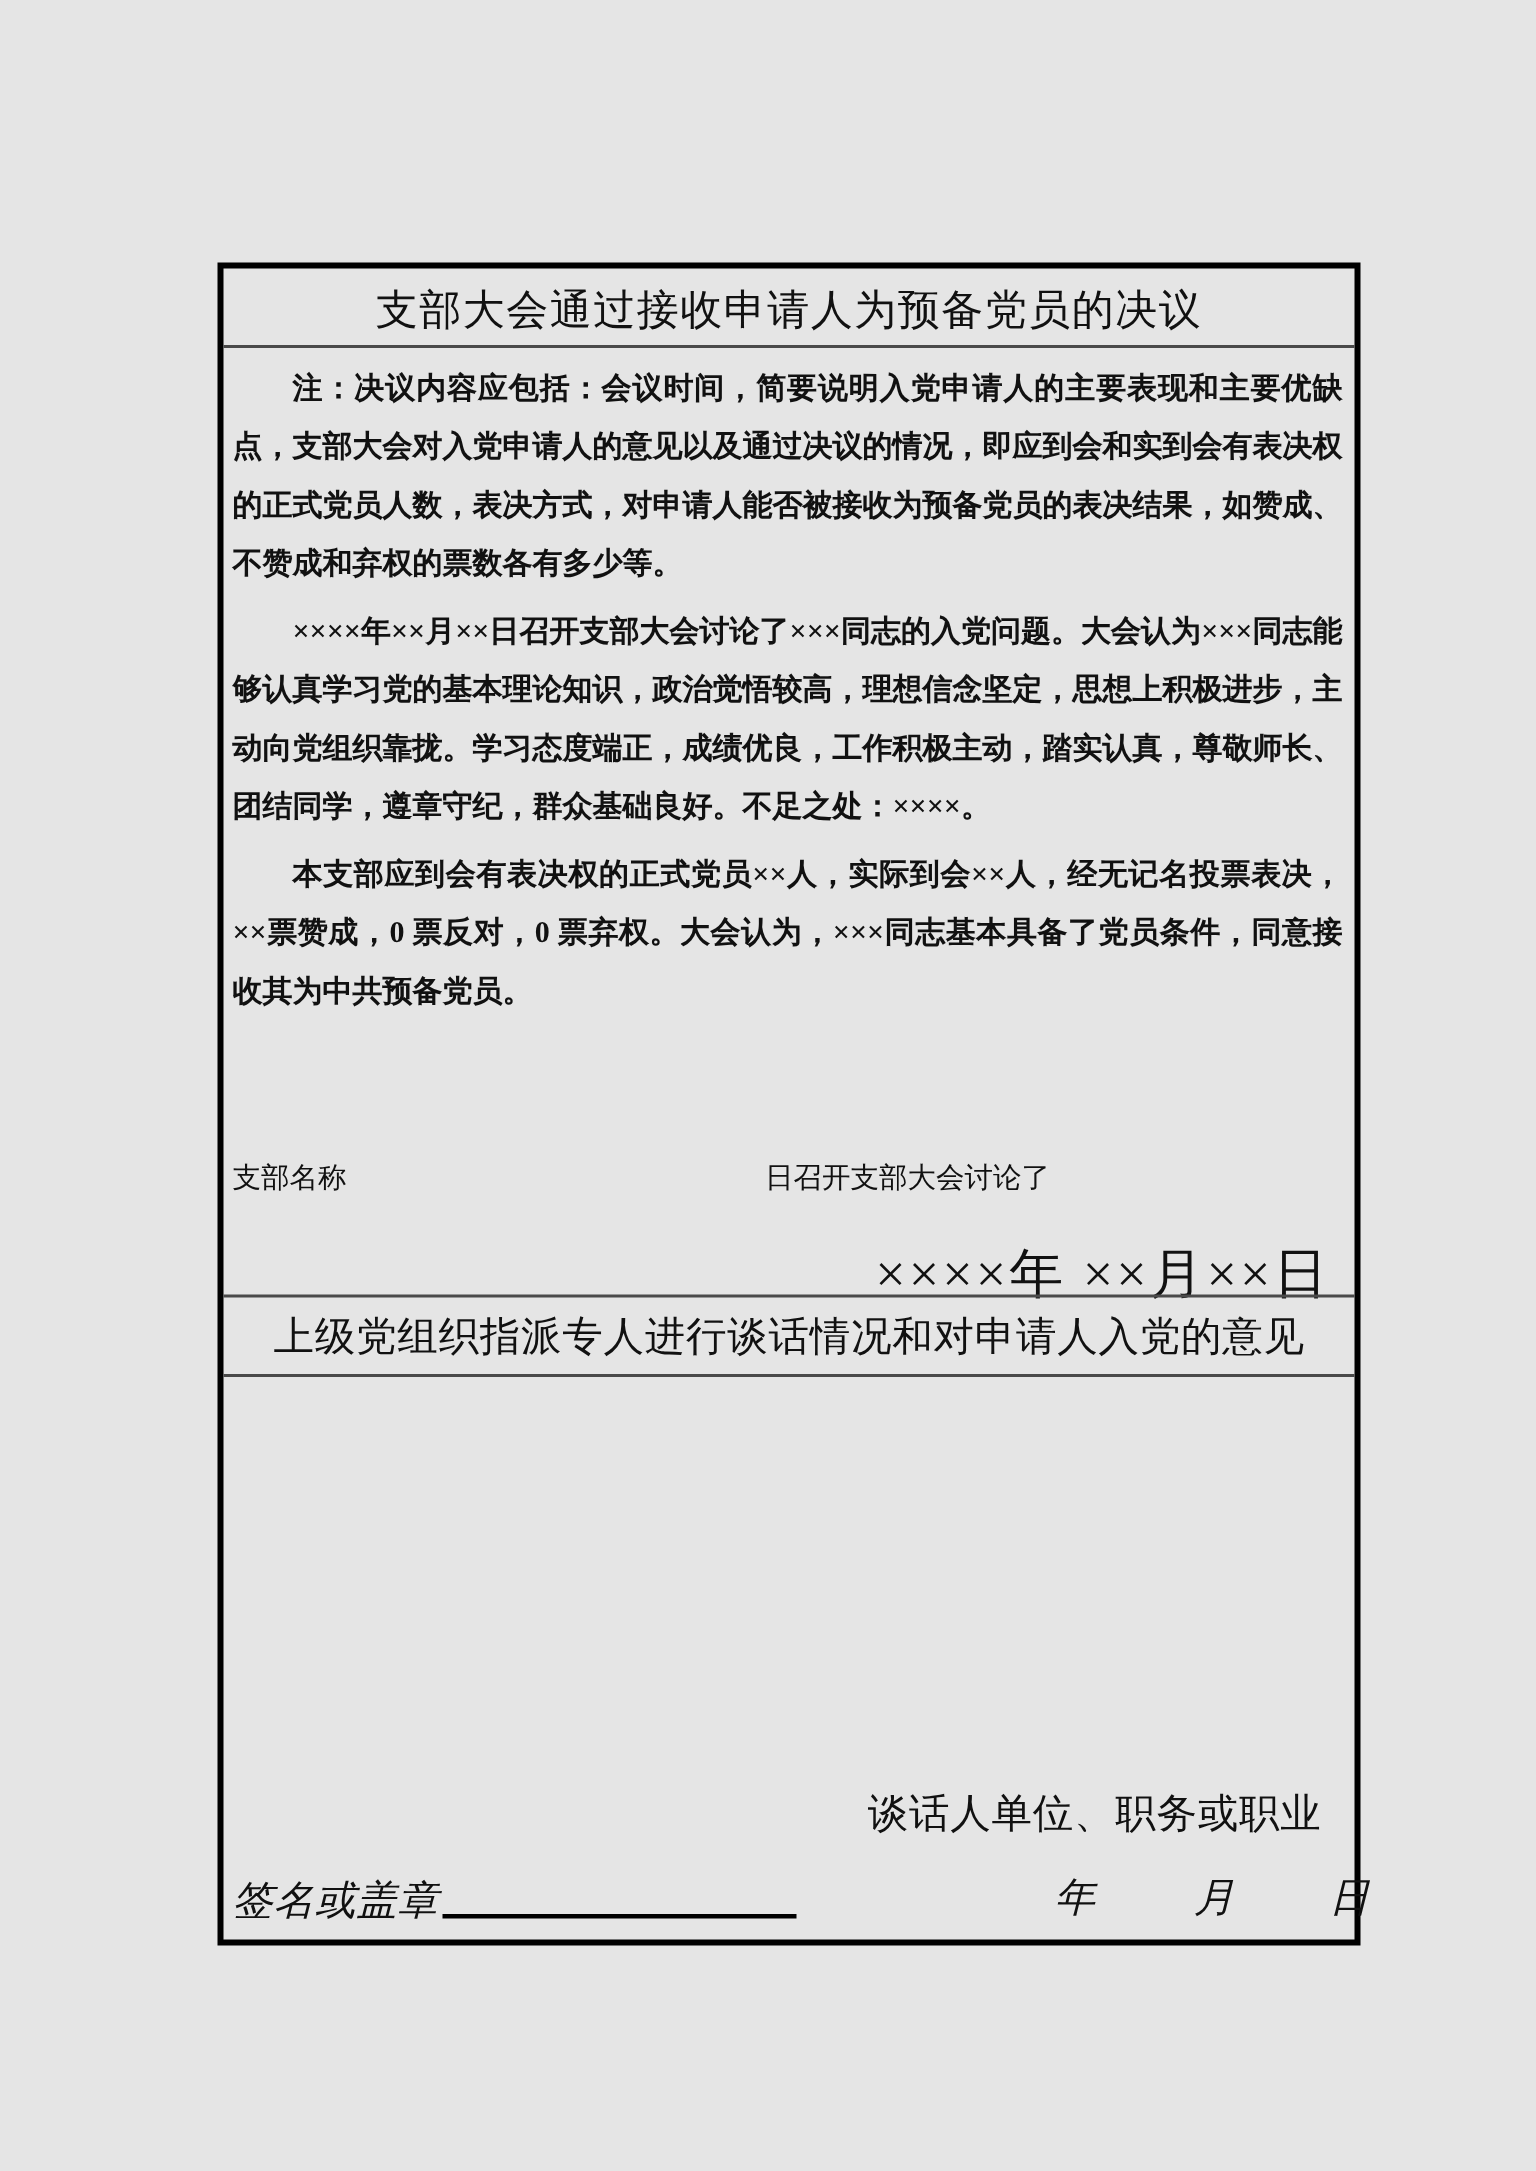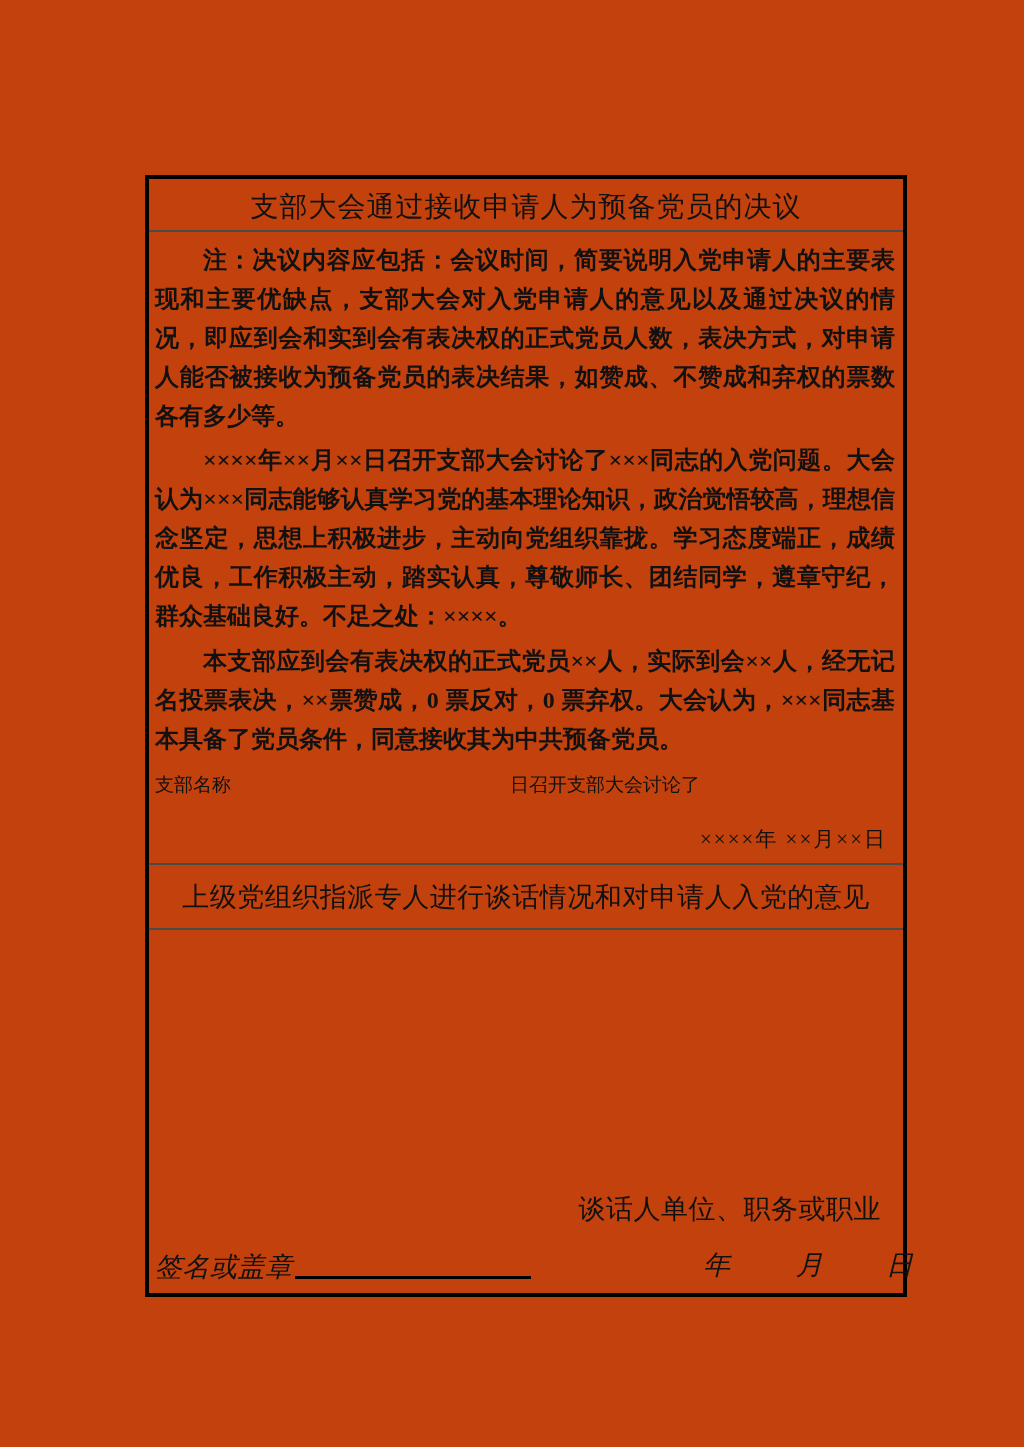--- a/index.html
+++ b/index.html
@@ -1,21 +1,21 @@
 <!DOCTYPE html>
 <html><head>
 <meta charset="utf-8">
 <style>
   * { margin: 0; padding: 0; box-sizing: border-box; }
   html, body { background: #ffffff; }
   .page {
     position: relative;
     width: 1024px;
     height: 1447px;
-    background: #c2410c;
+    background: #e5e5e5;
     color: #111111;
     font-family: "Liberation Serif", "DejaVu Serif", serif;
     overflow: hidden;
   }
   .frame {
     position: absolute;
     left: 145px;
     top: 175px;
     width: 762px;
     height: 1122px;
@@ -32,21 +32,21 @@
     font-size: 28px;
     letter-spacing: 1px;
     padding-top: 4px;
   }
   .text-block {
     position: absolute;
     top: 56px; left: 0; right: 0;
     padding: 3px 8px 0 6px;
   }
   .text-block p {
-    font-size: 24px;
+    font-size: 20px;
     line-height: 39px;
     text-indent: 2em;
     text-align: justify;
   }
   p.note {
     font-family: "Liberation Sans", "DejaVu Sans", sans-serif;
     font-weight: bold;
     margin-top: 2px;
   }
   p.body { margin-top: 6px; font-weight: bold; }
@@ -55,29 +55,29 @@
     top: 593px; left: 0; right: 0;
     height: 34px;
     font-size: 19px;
   }
   .sig-row .branch { position: absolute; left: 6px; top: 0; }
   .sig-row .secretary { position: absolute; left: 361px; top: 0; }
   .date-row {
     position: absolute;
     top: 646px; left: 0; right: 0;
     height: 32px;
-    font-size: 21px;
+    font-size: 36px;
     text-align: right;
     padding-right: 16px;
     letter-spacing: 2px;
   }
   .band {
     position: absolute;
     top: 684px; left: 0; right: 0;
-    height: 67px;
+    height: 55px;
     border-top: 2px solid #4a4a4a;
     border-bottom: 2px solid #4a4a4a;
     display: flex;
     align-items: center;
     justify-content: center;
     font-size: 27px;
     letter-spacing: 0.5px;
   }
   .fill-area {
     position: absolute;

